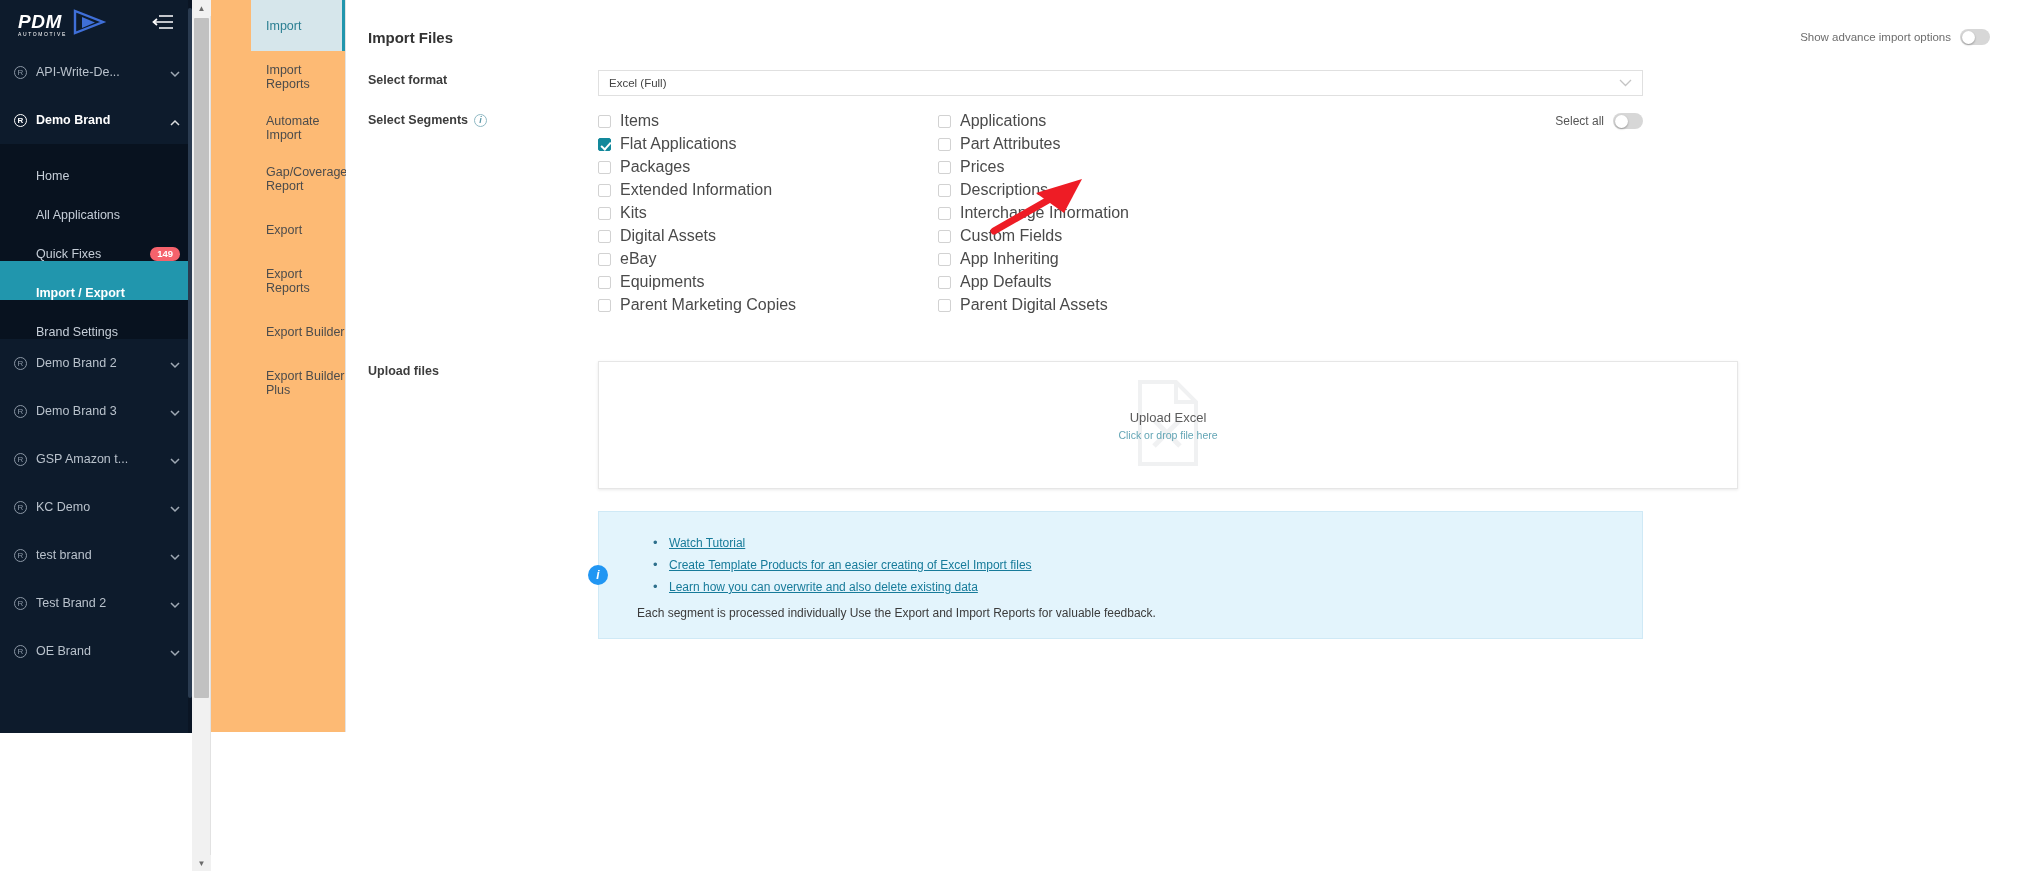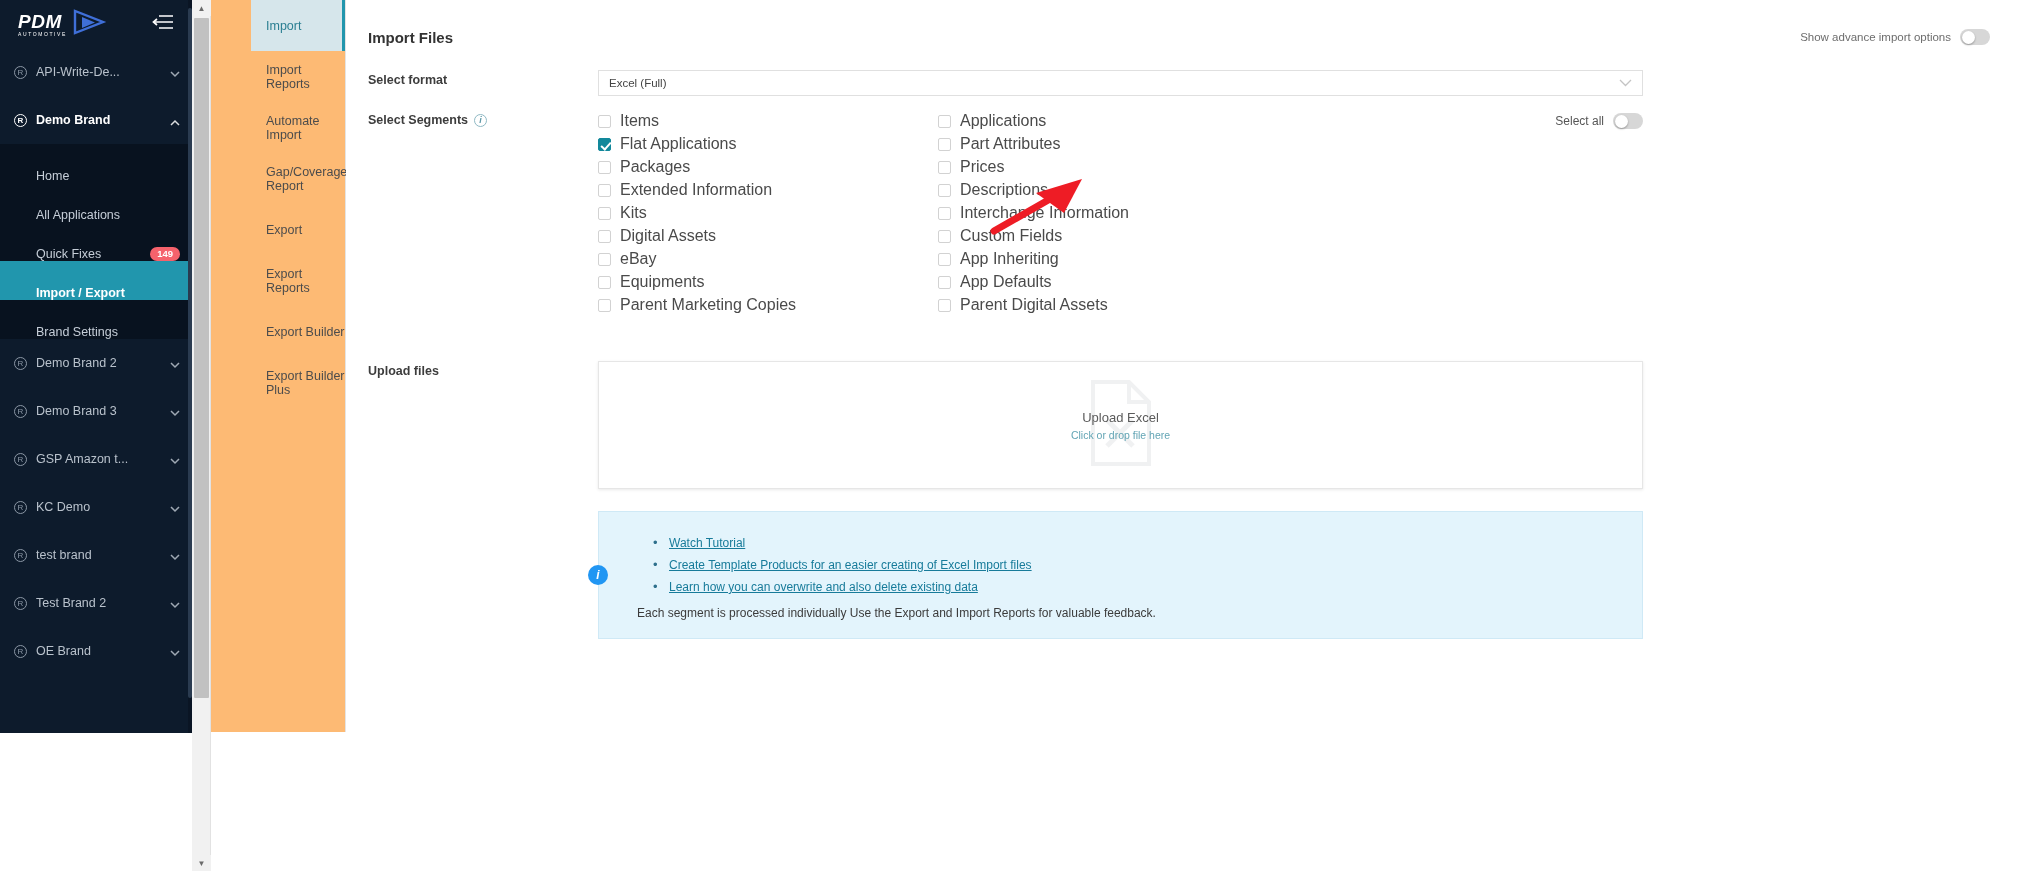--- a/index.html
+++ b/index.html
@@ -200,21 +200,21 @@
   .seg-label { font-size: 16px; color: #4a4a4a; }
 
   .select-all {
     position: absolute; right: 0; top: 3px;
     display: flex; align-items: center; gap: 9px;
   }
   .select-all .lbl { font-size: 12px; color: #555; }
 
   
   .upload-box {
-    width: 1045px; height: 128px;
+    width: 1140px; height: 128px;
     border: 1px solid #e6e6e6; background: #fff;
     box-shadow: 0 1px 3px rgba(0,0,0,.09);
     display: flex; align-items: center; justify-content: center;
     position: relative; cursor: pointer;
   }
   .upload-inner {
     display: flex; flex-direction: column; align-items: center;
     position: relative; z-index: 2;
   }
   .upload-title { font-size: 13px; color: #5b5b5b; }

